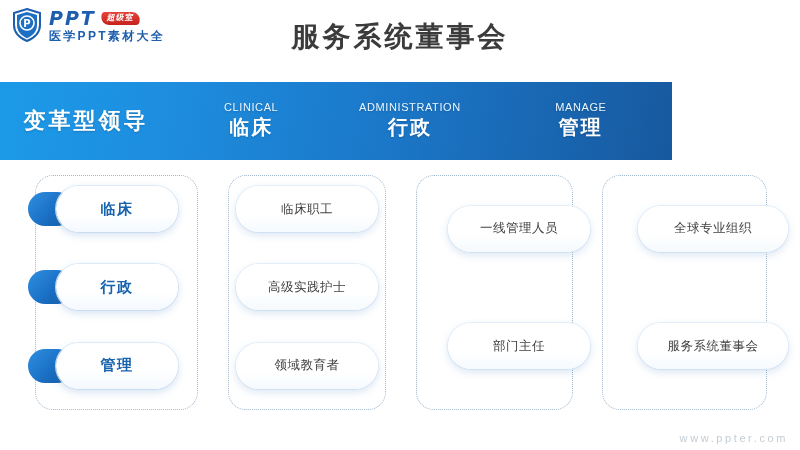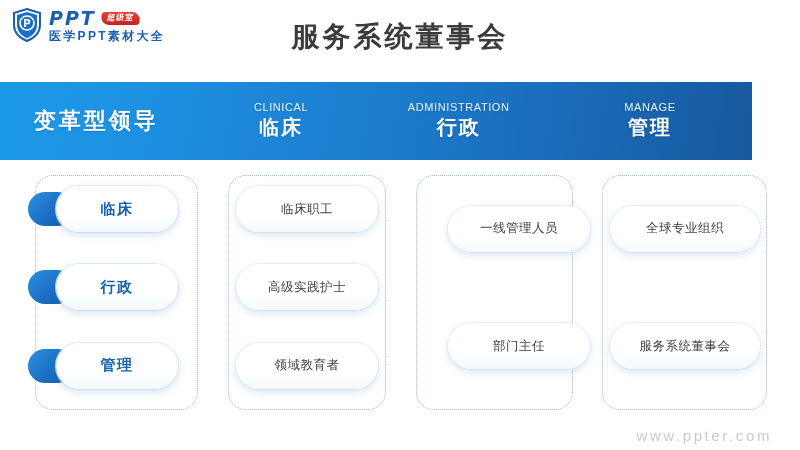--- a/index.html
+++ b/index.html
@@ -42,21 +42,21 @@
   
   #page-title {
     position:absolute; left:0; top:18px; width:800px;
     text-align:center;
     font-size:28px; font-weight:bold; color:#3b3b3b;
     letter-spacing:3px;
   }
 
   
   #band {
-    position:absolute; left:0; top:82px; width:752px; height:78px;
+    position:absolute; left:0; top:82px; width:672px; height:78px;
     background:linear-gradient(100deg,#1b9ae8 0%,#1e8fe0 22%,#1b77c8 58%,#17599f 100%);
   }
   #band .cols { display:flex; width:100%; height:100%; }
   #band .col {
     display:flex; flex-direction:column; align-items:center; justify-content:center;
     color:#ffffff; text-shadow:0 1px 2px rgba(0,0,0,0.18);
   }
   #band .col.c1 { width:205px; }
   #band .col.c2 { width:188px; }
   #band .col.c3 { width:190px; }
@@ -84,21 +84,21 @@
   .group.g4 { left:602px; width:165px; }
 
   .items {
     position:absolute; top:0; height:235px;
     display:flex; flex-direction:column; justify-content:space-around;
     align-items:flex-start;
   }
   .items.i1 { left:28px;  width:180px; align-items:flex-start; }
   .items.i2 { left:236px; width:142px; }
   .items.i3 { left:448px; width:142px; }
-  .items.i4 { left:610px; width:150px; }
+  .items.i4 { left:638px; width:150px; }
 
   
   .pillwrap { position:relative; display:flex; align-items:center; }
   .tab {
     width:46px; height:34px; border-radius:17px;
     background:linear-gradient(135deg,#2f8fe0 0%,#1a6fc4 55%,#14599f 100%);
     position:relative; z-index:1;
   }
   .pill {
     margin-left:-18px; position:relative; z-index:2;
@@ -114,22 +114,22 @@
     width:100%; height:46px; border-radius:23px;
     background:linear-gradient(180deg,#ffffff 0%,#ffffff 62%,#f5fafe 100%);
     box-shadow:0 3px 9px rgba(60,120,190,0.20), 0 0 0 1px rgba(232,242,251,0.9);
     display:flex; align-items:center; justify-content:center;
     font-size:12.5px; color:#3f3f3f; letter-spacing:0.5px;
     white-space:nowrap;
   }
 
   
   #watermark {
-    position:absolute; right:28px; bottom:6px;
-    font-size:15px; color:#c3ccd4; letter-spacing:2.6px;
+    position:absolute; right:12px; bottom:6px;
+    font-size:11px; color:#c3ccd4; letter-spacing:2.6px;
   }
 </style>
 </head>
 <body>
 
 <div id="logo">
   <span class="shield">
     <svg viewBox="0 0 30 34" xmlns="http://www.w3.org/2000/svg">
       <path d="M15 1 L28 5 V17 C28 25 22 30 15 33 C8 30 2 25 2 17 V5 Z" fill="none" stroke="#1d5fae" stroke-width="2"></path>
       <path d="M15 4 L25 7 V17 C25 23.5 20.5 27.8 15 30.2 C9.5 27.8 5 23.5 5 17 V7 Z" fill="#1d6fc4"></path>

